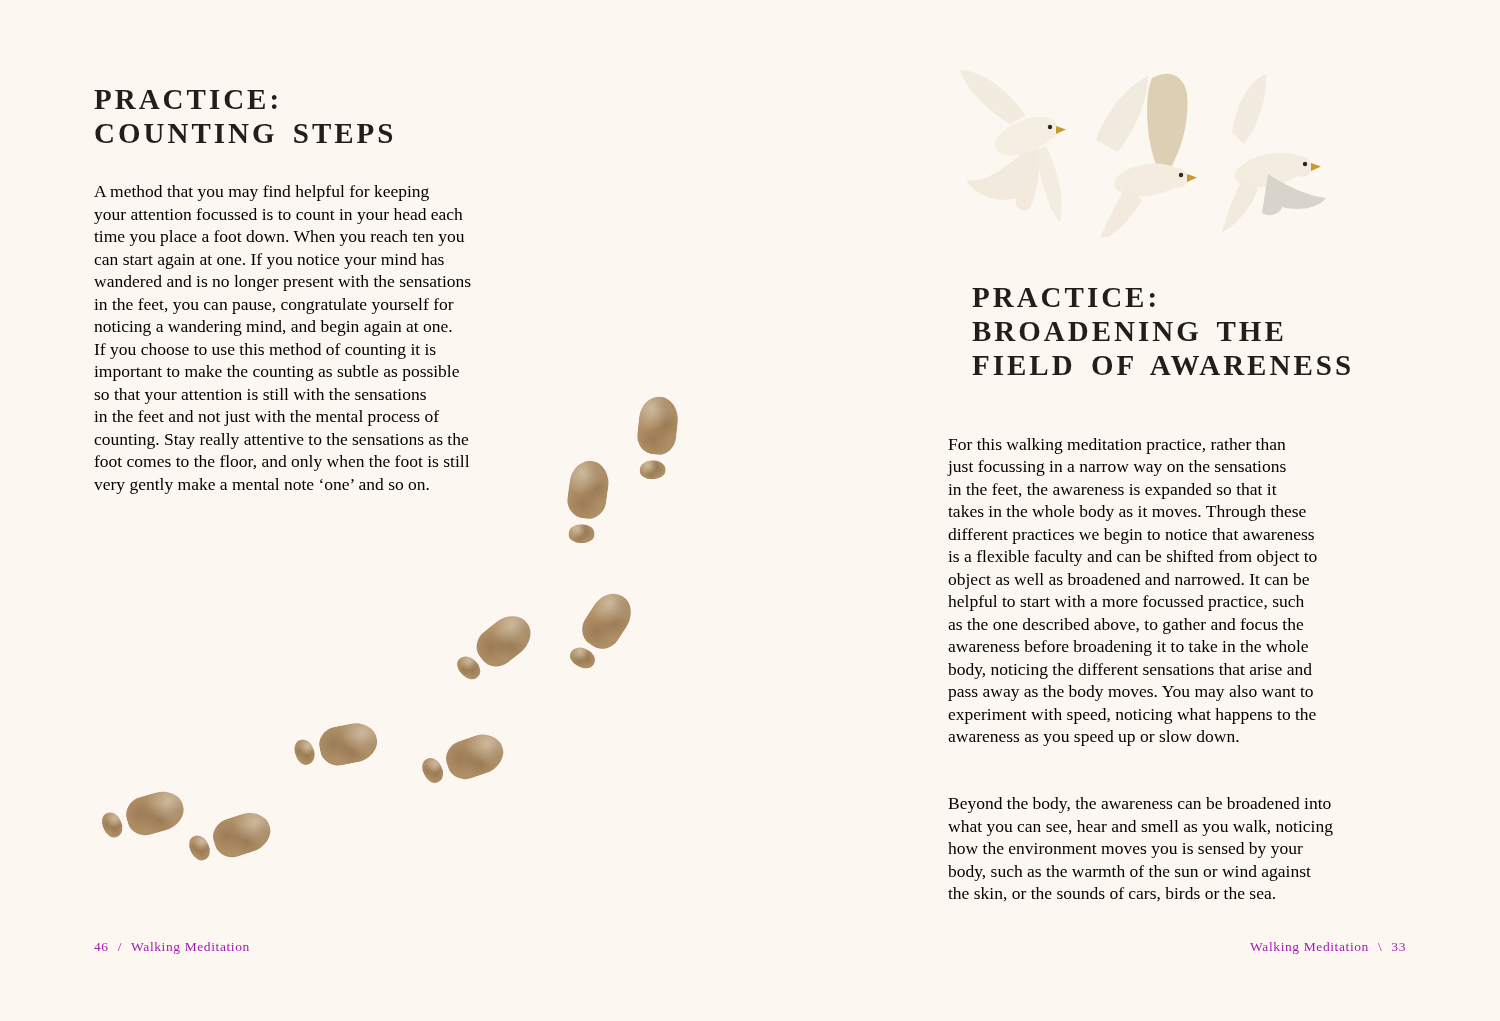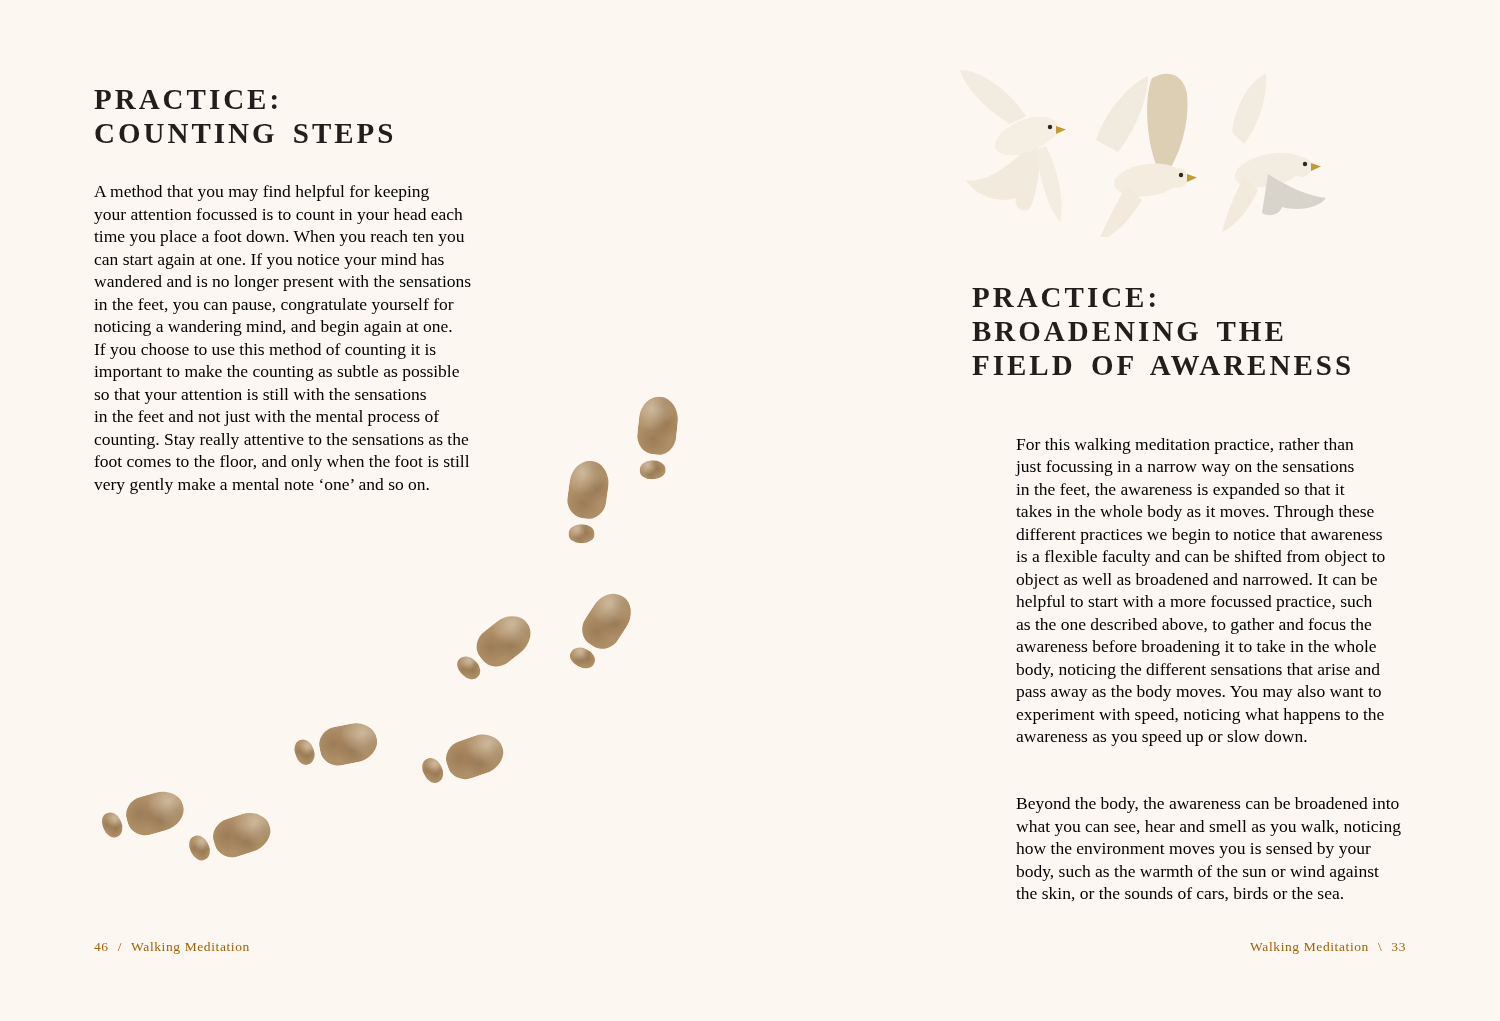--- a/index.html
+++ b/index.html
@@ -26,21 +26,21 @@
     line-height:22.5px;
     color:#000000;
     white-space:pre-line;
   }
   .para2{margin-top:22px;}
   .footer{
     position:absolute;
     top:939px;
     font-size:13.5px;
     letter-spacing:0.6px;
-    color:#a16207;
+    color:#a21caf;
     display:inline-flex;
     gap:9px;
     align-items:baseline;
   }
   .footer-left{left:94px;}
   .footer-right{right:94px;}
   
   .fp{
     position:absolute;
     width:42px;
@@ -168,21 +168,21 @@
         <circle cx="92" cy="97" r="10" fill="#F3ECE1"></circle>
         <circle cx="95" cy="94" r="2.2" fill="#2C2620"></circle>
         <path d="M101,93 l10,3.5 l-10,4.5 z" fill="#C79A2E"></path>
       </g>
     </svg>
 
     <div class="heading" style="left:972px;top:280px;">PRACTICE:
 BROADENING THE
 FIELD OF AWARENESS</div>
 
-    <div class="body-text" style="left:1016px;top:410px;">
+    <div class="body-text" style="left:948px;top:410px;">
       <div>For this walking meditation practice, rather than
 just focussing in a narrow way on the sensations
 in the feet, the awareness is expanded so that it
 takes in the whole body as it moves. Through these
 different practices we begin to notice that awareness
 is a flexible faculty and can be shifted from object to
 object as well as broadened and narrowed. It can be
 helpful to start with a more focussed practice, such
 as the one described above, to gather and focus the
 awareness before broadening it to take in the whole

